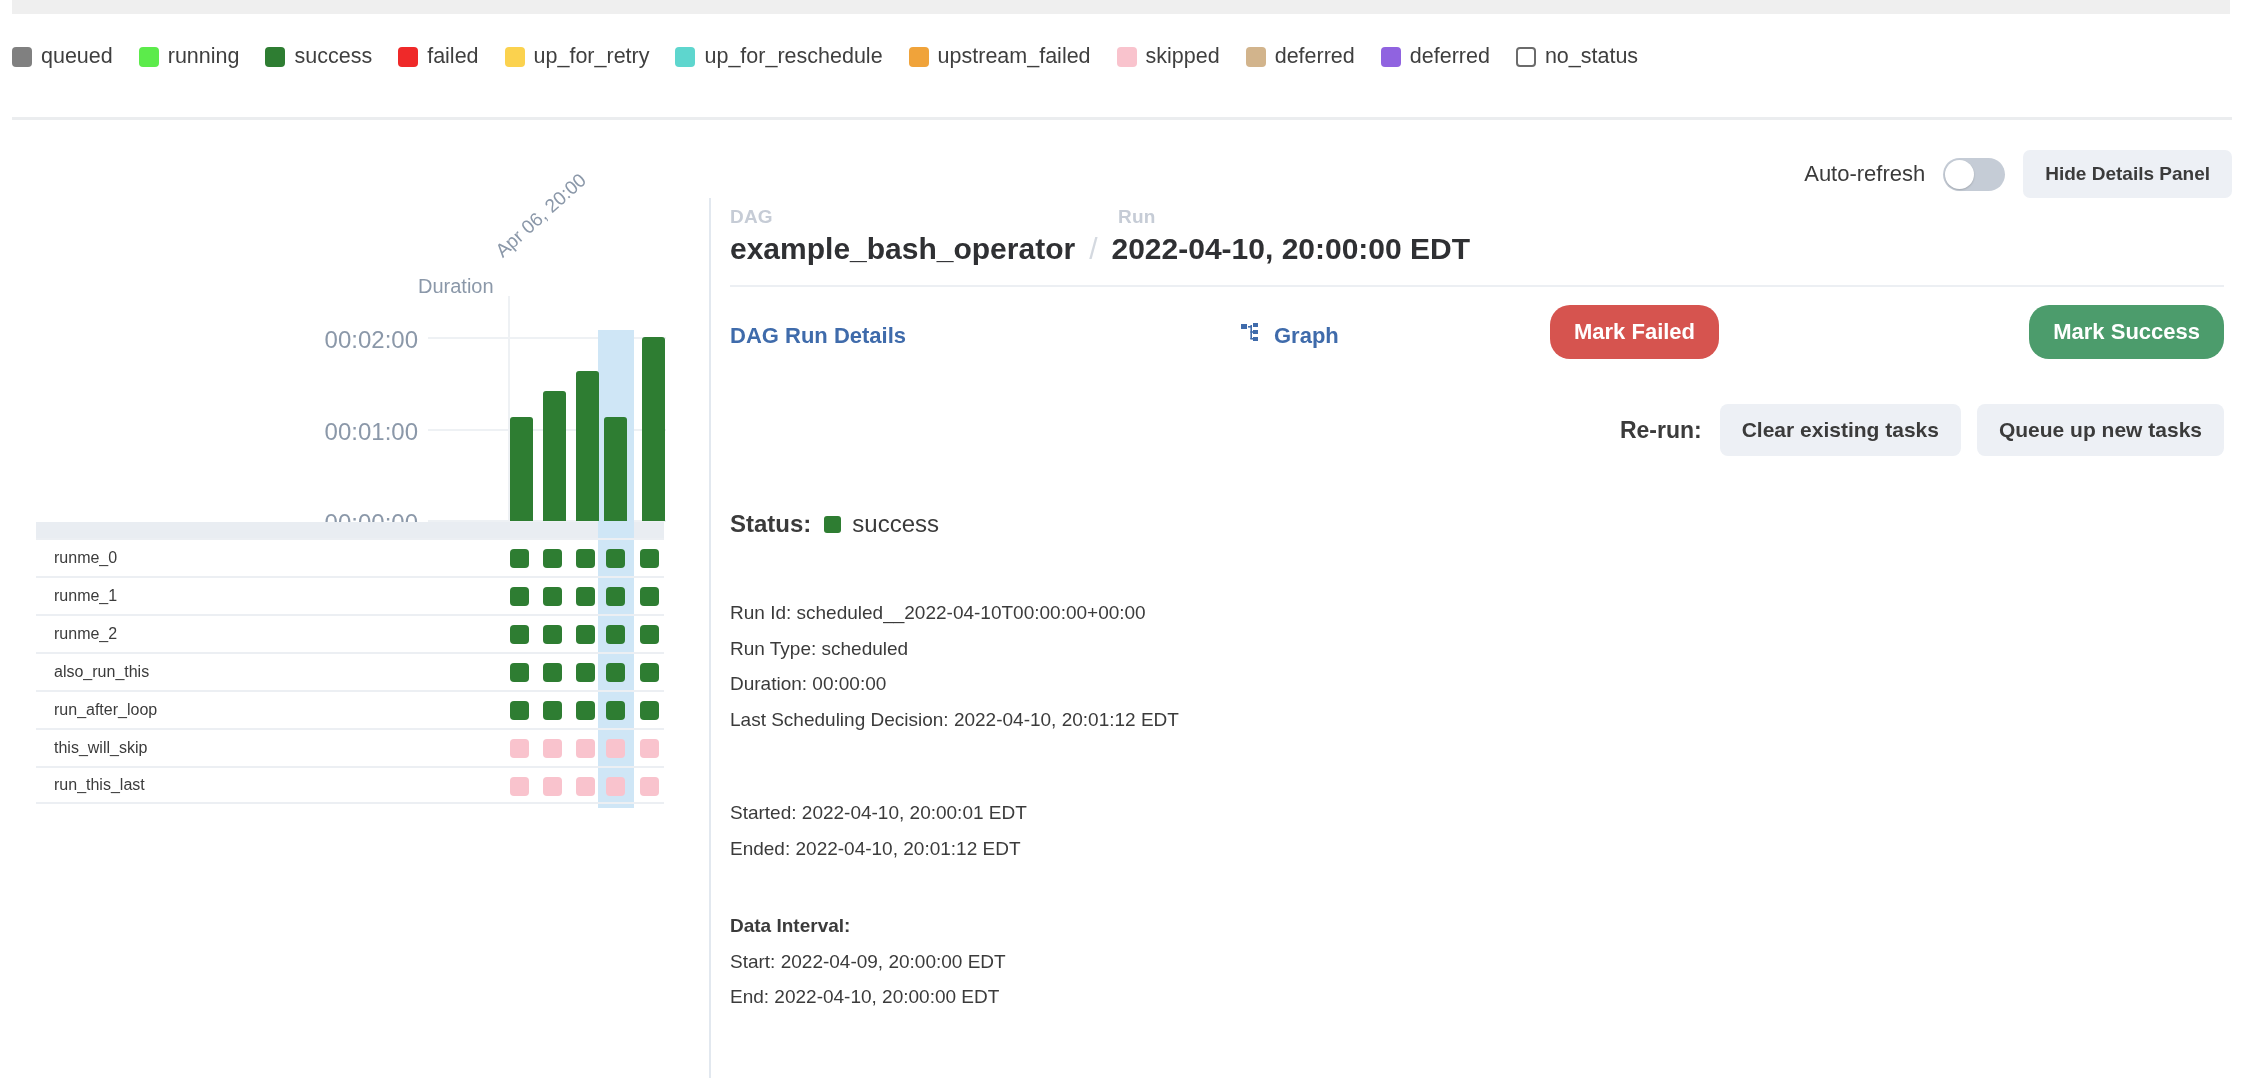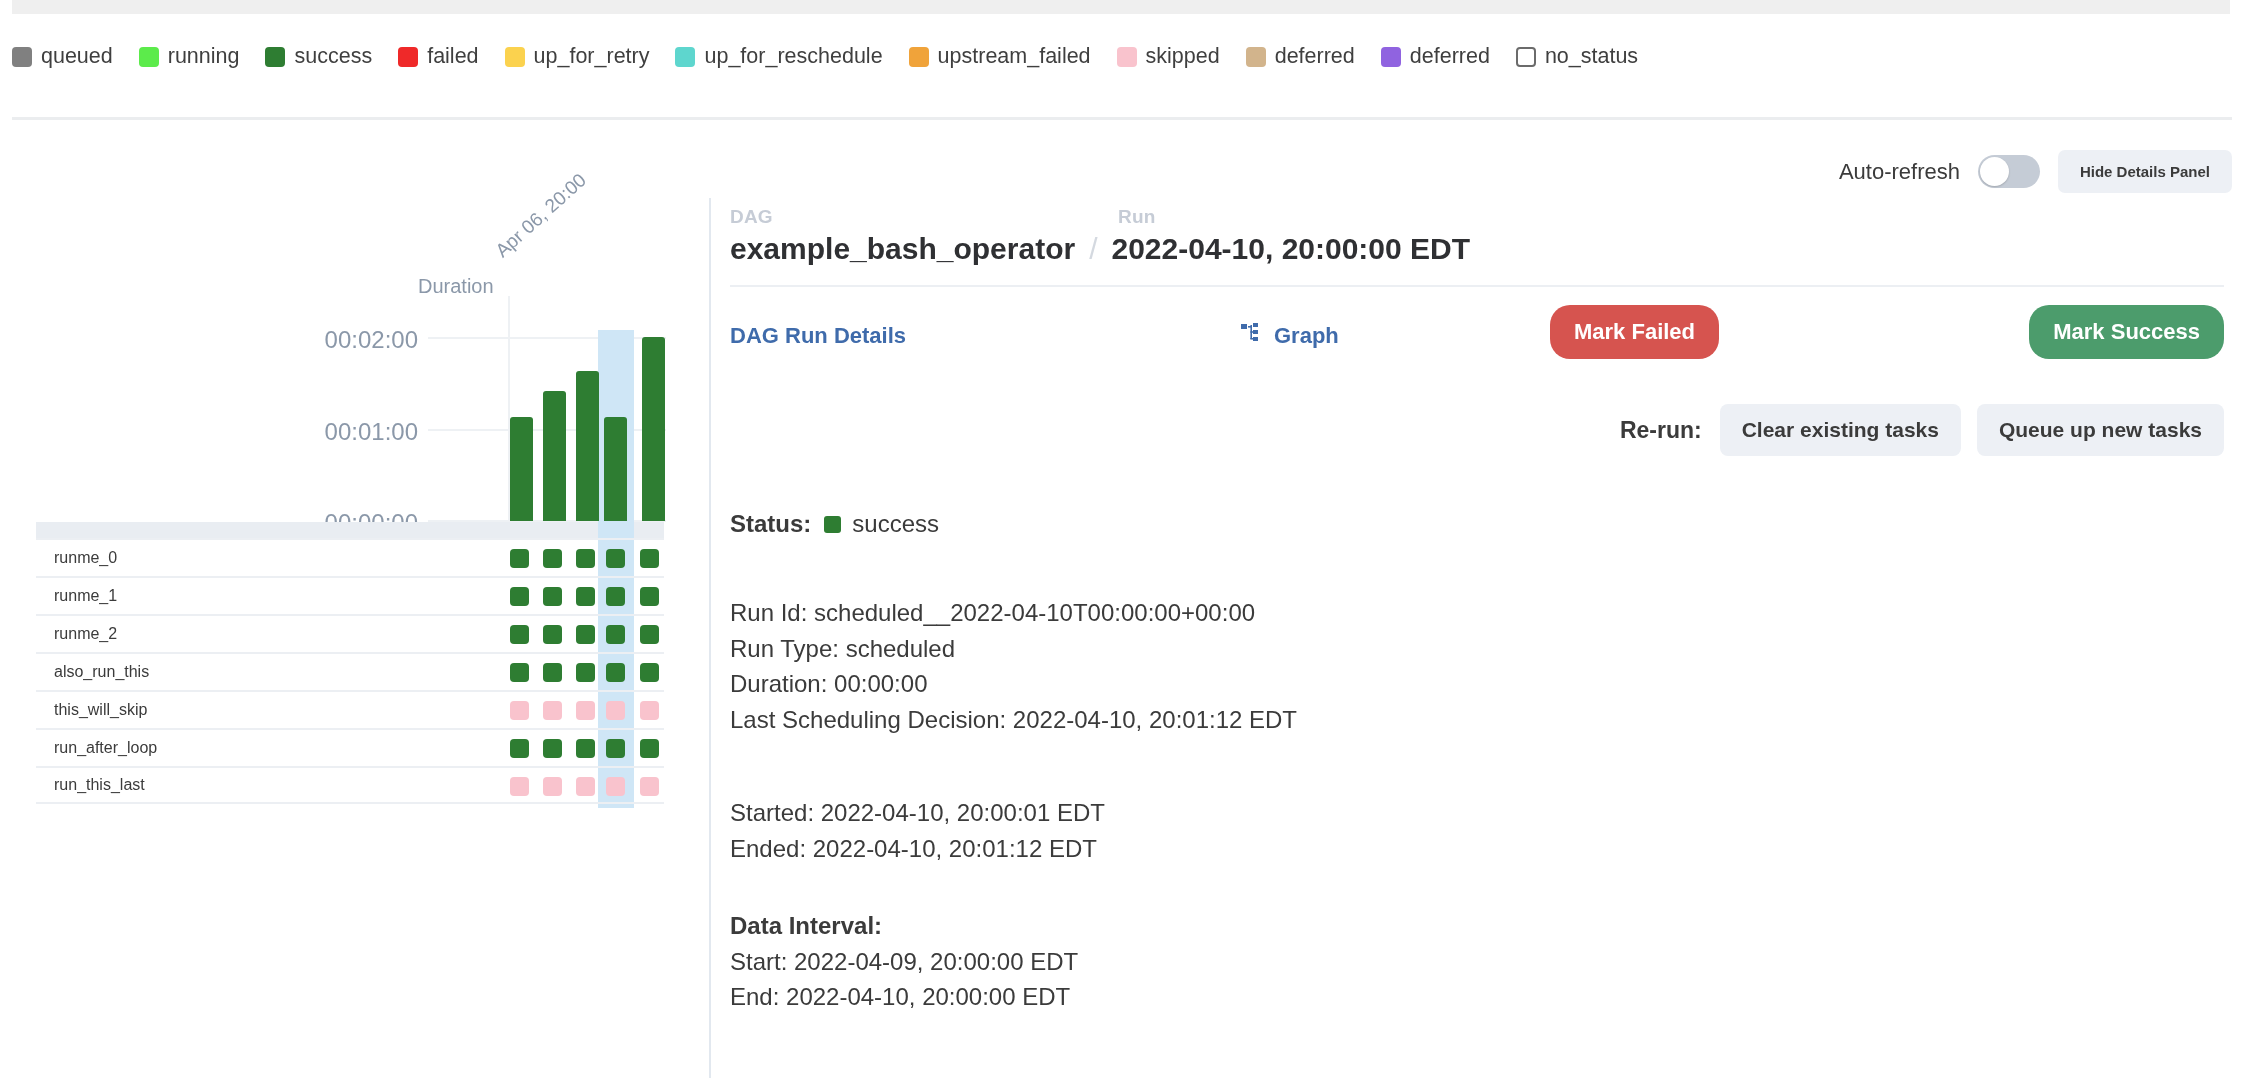--- a/index.html
+++ b/index.html
@@ -82,21 +82,21 @@
   }
   .btn {
     border: none; outline: none;
     font-family: "Liberation Sans", sans-serif;
     font-weight: bold;
     cursor: pointer;
   }
   .hide-panel-btn {
     background: #edf0f5;
     color: #3b3b3b;
-    font-size: 15px;
+    font-size: 19px;
     border-radius: 7px;
     padding: 13px 22px;
   }
 
   
   .details {
     position: absolute; left: 730px; top: 206px;
     width: 1490px;
   }
   .crumb-row-labels {
@@ -179,21 +179,21 @@
   .status-swatch {
     width: 17px; height: 17px;
     border-radius: 3px;
     margin: 0 11px 0 13px;
     display: inline-block;
   }
   .status-value { color: #3b3b3b; }
 
   .body-block {
     position: absolute; left: 730px;
-    font-size: 24px; color: #3b3b3b;
+    font-size: 19px; color: #3b3b3b;
     line-height: 35.5px;
   }
   .block-run { top: 595px; }
   .block-times { top: 795px; }
   .block-interval { top: 908px; }
   .block-interval .bold-line { font-weight: bold; }
 
   
   .grid-area { position: absolute; left: 0px; top: 150px; }
 
@@ -389,34 +389,34 @@
       </div>
       <div class="row">
         <span class="row-name">also_run_this</span>
         <span class="cell" style="left: 474px; background: rgb(46, 125, 50);"></span>
         <span class="cell" style="left: 507px; background: rgb(46, 125, 50);"></span>
         <span class="cell" style="left: 540px; background: rgb(46, 125, 50);"></span>
         <span class="cell" style="left: 570px; background: rgb(46, 125, 50);"></span>
         <span class="cell" style="left: 604px; background: rgb(46, 125, 50);"></span>
       </div>
       <div class="row">
+        <span class="row-name">run_after_loop</span>
+        <span class="cell" style="left: 474px; background: rgb(46, 125, 50);"></span>
+        <span class="cell" style="left: 507px; background: rgb(46, 125, 50);"></span>
+        <span class="cell" style="left: 540px; background: rgb(46, 125, 50);"></span>
+        <span class="cell" style="left: 570px; background: rgb(46, 125, 50);"></span>
+        <span class="cell" style="left: 604px; background: rgb(46, 125, 50);"></span>
+      </div>
+      <div class="row">
         <span class="row-name">this_will_skip</span>
         <span class="cell" style="left: 474px; background: rgb(249, 195, 205);"></span>
         <span class="cell" style="left: 507px; background: rgb(249, 195, 205);"></span>
         <span class="cell" style="left: 540px; background: rgb(249, 195, 205);"></span>
         <span class="cell" style="left: 570px; background: rgb(249, 195, 205);"></span>
         <span class="cell" style="left: 604px; background: rgb(249, 195, 205);"></span>
-      </div>
-      <div class="row">
-        <span class="row-name">run_after_loop</span>
-        <span class="cell" style="left: 474px; background: rgb(46, 125, 50);"></span>
-        <span class="cell" style="left: 507px; background: rgb(46, 125, 50);"></span>
-        <span class="cell" style="left: 540px; background: rgb(46, 125, 50);"></span>
-        <span class="cell" style="left: 570px; background: rgb(46, 125, 50);"></span>
-        <span class="cell" style="left: 604px; background: rgb(46, 125, 50);"></span>
       </div>
       <div class="row">
         <span class="row-name">run_this_last</span>
         <span class="cell" style="left: 474px; background: rgb(249, 195, 205);"></span>
         <span class="cell" style="left: 507px; background: rgb(249, 195, 205);"></span>
         <span class="cell" style="left: 540px; background: rgb(249, 195, 205);"></span>
         <span class="cell" style="left: 570px; background: rgb(249, 195, 205);"></span>
         <span class="cell" style="left: 604px; background: rgb(249, 195, 205);"></span>
       </div>
     </div>

